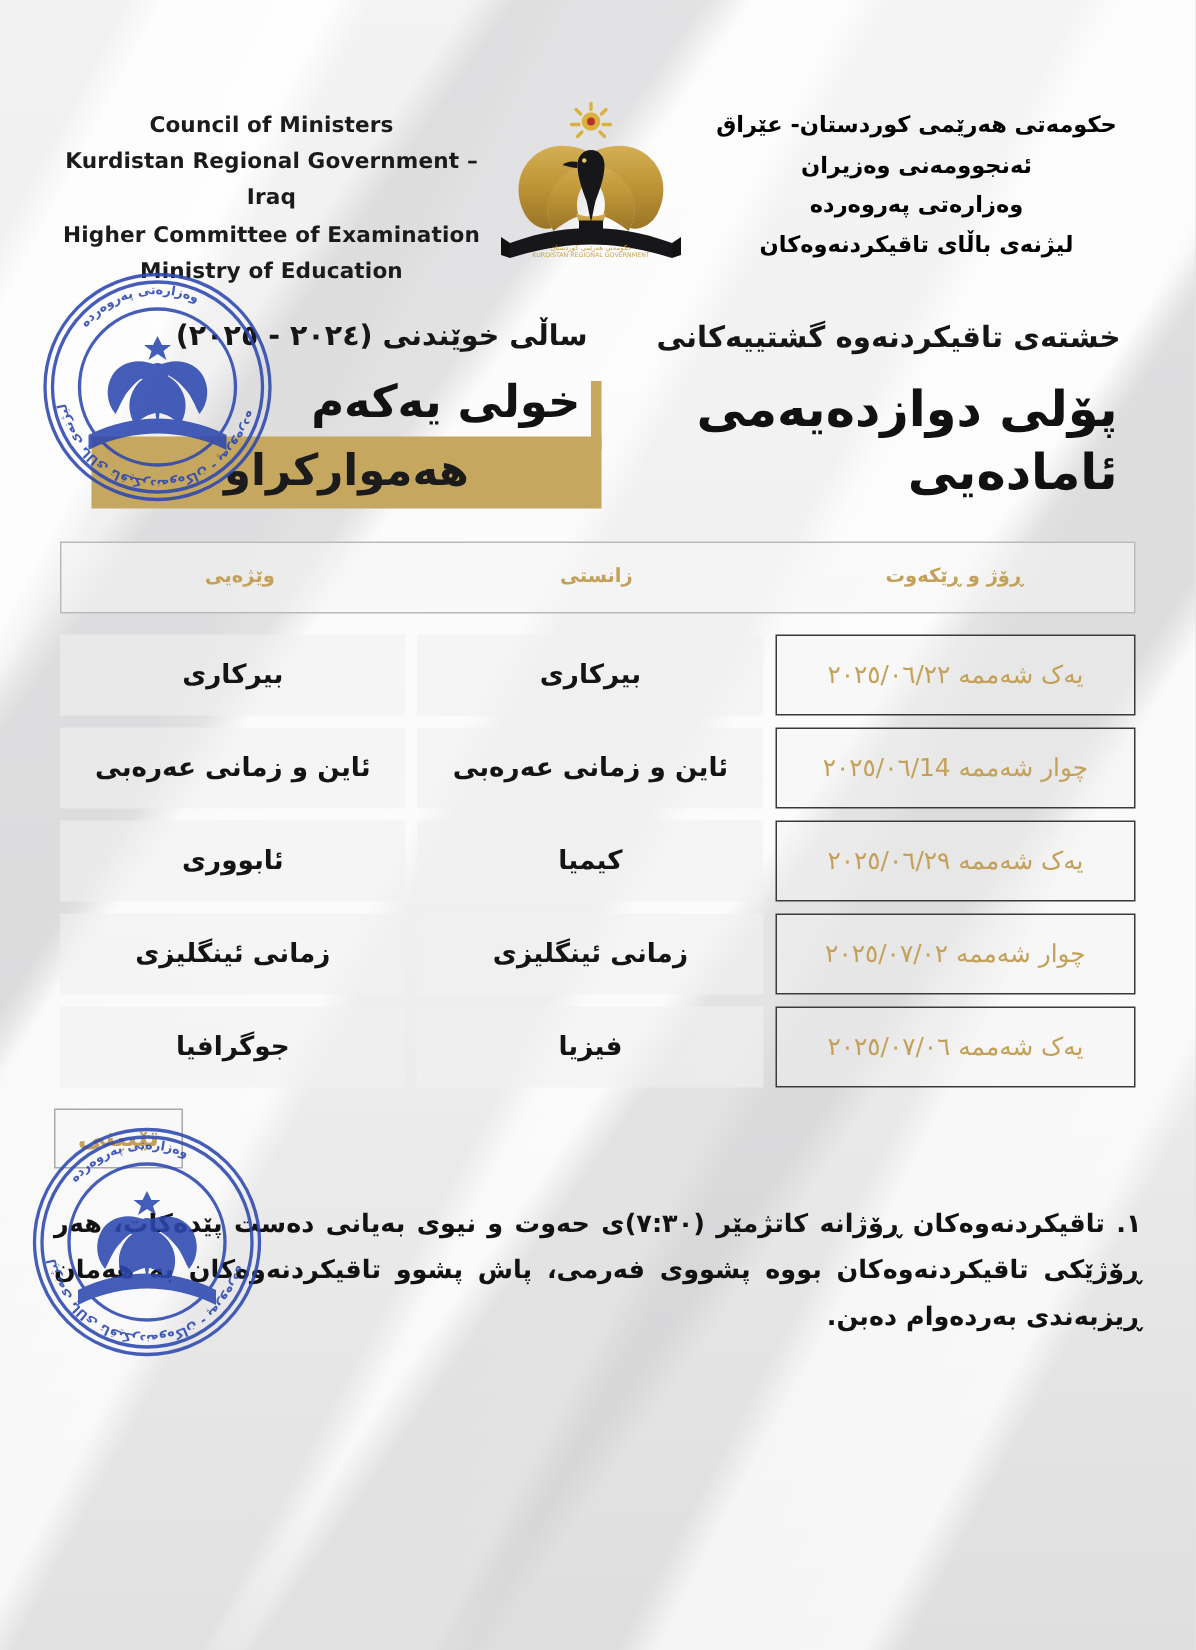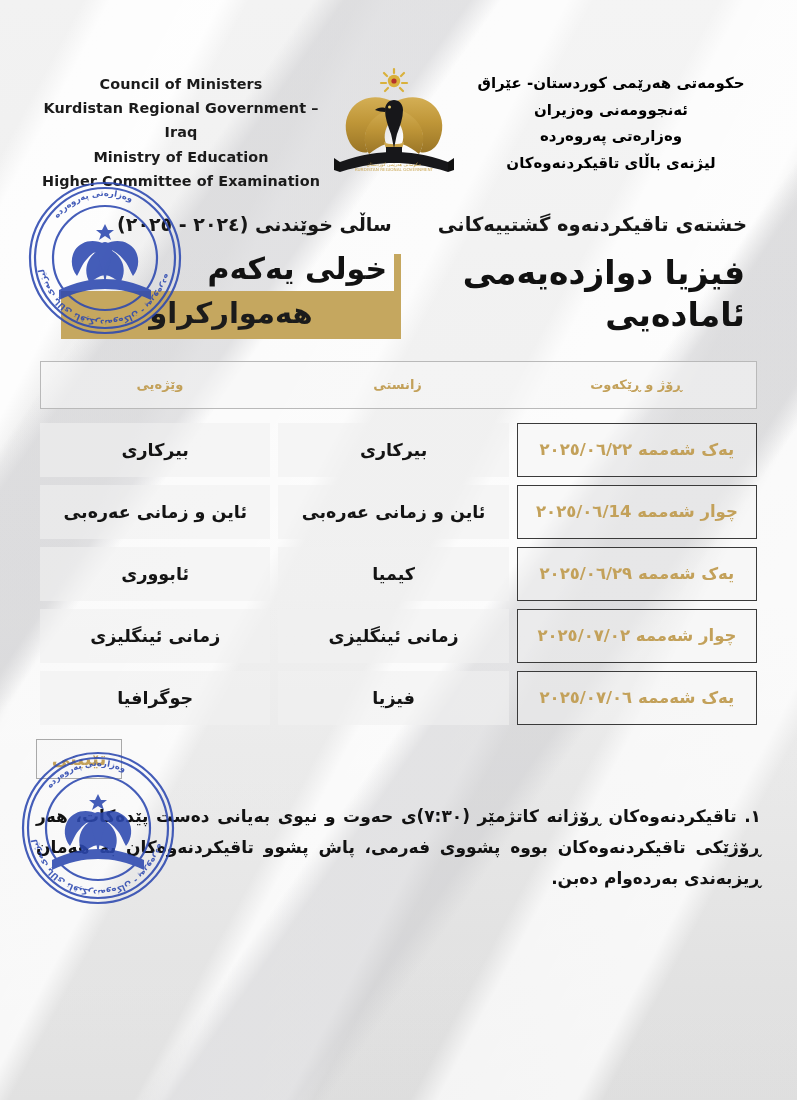--- a/index.html
+++ b/index.html
@@ -195,21 +195,21 @@
 
   .cell-date {
     flex: 0 0 33.5%;
     border: 1.6px solid #3a3a3a;
     background: rgba(244,244,244,0.45);
     display: flex;
     align-items: center;
     justify-content: center;
     color: #c3a15a;
     font-size: 16.5px;
-    font-weight: 700;
+    font-weight: 400;
     letter-spacing: 0.2px;
   }
   .cell-sub {
     flex: 1;
     margin-right: 8px;
     background: rgba(240,240,240,0.62);
     display: flex;
     align-items: center;
     justify-content: center;
     color: #141414;
@@ -256,22 +256,22 @@
 <div class="bg-layer"></div>
 <div class="bg-layer2"></div>
 
 <div class="page">
 
   <div class="header">
 
     <div class="hdr-en">
       <div>Council of Ministers</div>
       <div>Kurdistan Regional Government – Iraq</div>
+      <div>Higher Committee of Examination</div>
       <div>Ministry of Education</div>
-      <div>Higher Committee of Examination</div>
     </div>
 
     <div class="emblem">
       <svg viewBox="0 0 132 122" width="132" height="122" aria-hidden="true">
         <defs>
           <linearGradient id="gold" x1="0" y1="0" x2="0" y2="1">
             <stop offset="0%" stop-color="#d4af55"></stop>
             <stop offset="45%" stop-color="#bf9638"></stop>
             <stop offset="100%" stop-color="#9a7526"></stop>
           </linearGradient>
@@ -324,21 +324,21 @@
 
   <div class="title-zone">
 
     <div class="subtitle-row">
       <div class="subtitle-main">خشتەی تاقیکردنەوە گشتییەکانی</div>
       <div class="subtitle-year">ساڵی خوێندنی (٢٠٢٤ - ٢٠٢٥)</div>
     </div>
 
     <div class="bigtitle-row">
       <div class="bigtitle-right">
-        <div>فیزیا دوازدەیەمی</div>
+        <div>پۆلی دوازدەیەمی</div>
         <div>ئامادەیی</div>
       </div>
       <div class="bigtitle-left">
         <div class="gold-bar"></div>
         <div class="khol">خولی یەکەم</div>
         <div class="gold-box">هەموارکراو</div>
       </div>
     </div>
   </div>
 

